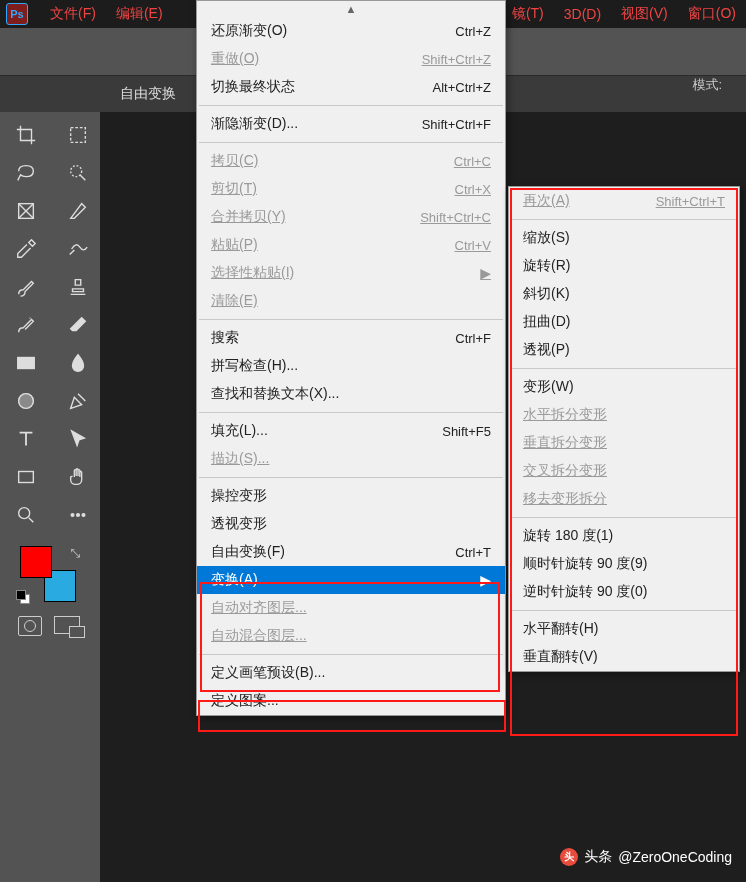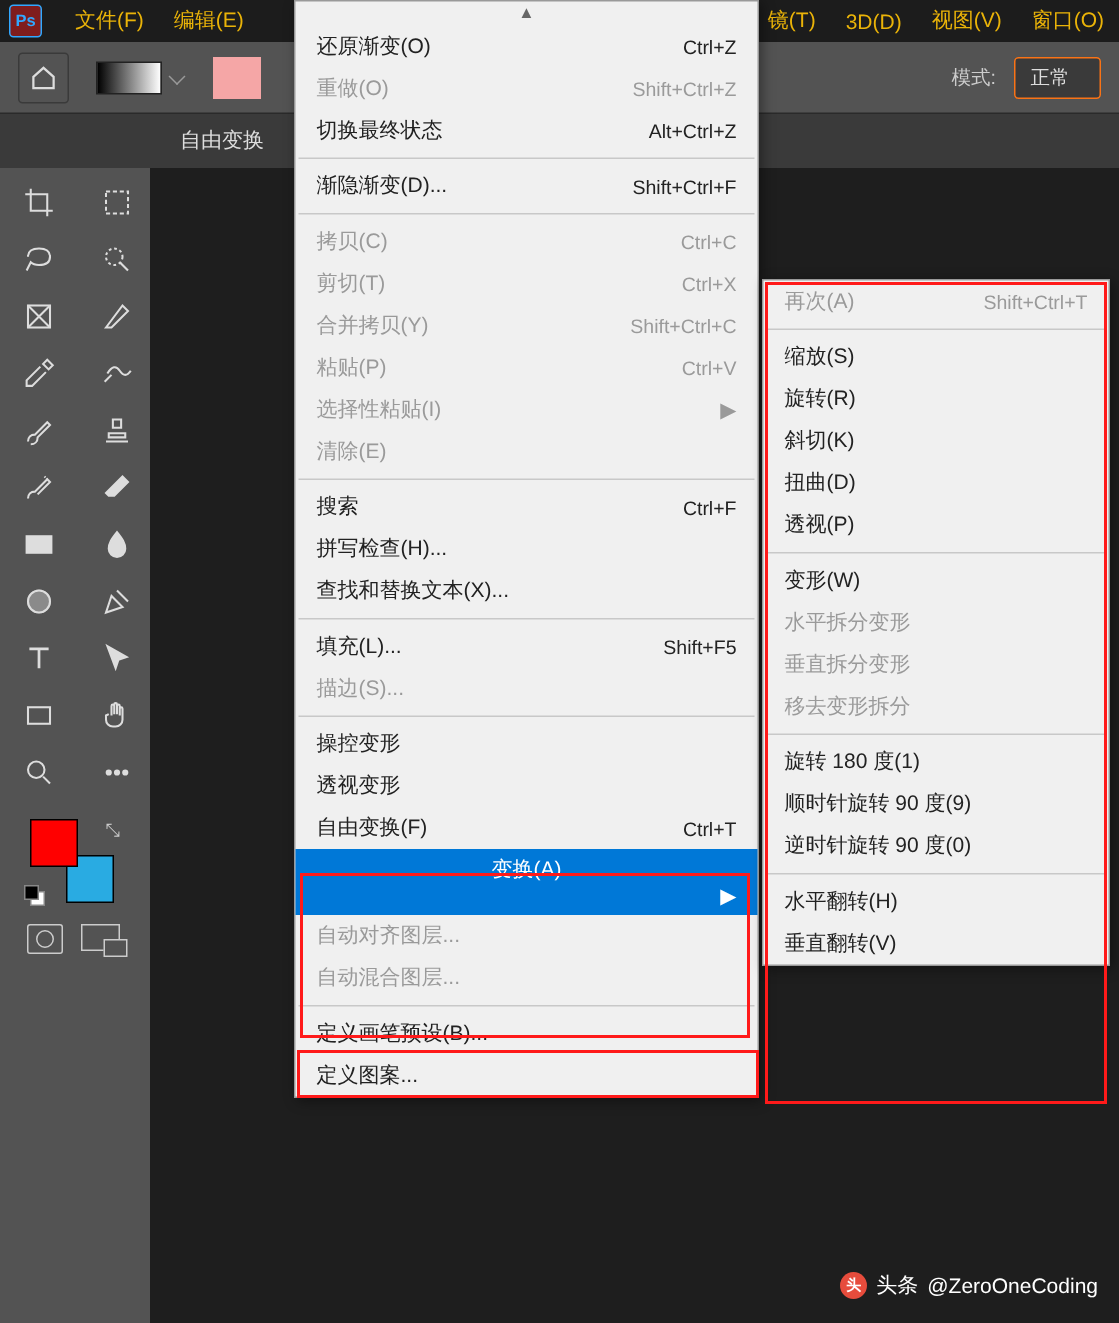--- a/index.html
+++ b/index.html
@@ -1,22 +1,22 @@
 <!DOCTYPE html>
 <html><head>
 <meta charset="utf-8">
 <style>
 * { margin: 0; padding: 0; box-sizing: border-box; font-family: "Microsoft YaHei", Arial, sans-serif; }
 body { width: 746px; height: 882px; background: #535353; overflow: hidden; position: relative; }
 
 .top-menubar { height: 28px; background: #1c1c1c; display: flex; align-items: center; padding-left: 6px; }
 .ps-logo { width: 22px; height: 22px; background: #7f1d1d; border: 1px solid #31a8ff; border-radius: 3px; color: #31a8ff; font-size: 11px; font-weight: bold; display: flex; align-items: center; justify-content: center; margin-right: 12px; }
-.menubar-item { color: #eab308; font-size: 14px; padding: 0 10px; cursor: pointer; }
-
-.options-bar { height: 48px; background: #535353; display: flex; align-items: center; padding: 0 12px; border-bottom: 1px solid #2a2a2a; }
+.menubar-item { color: #ef4444; font-size: 14px; padding: 0 10px; cursor: pointer; }
+
+.options-bar { height: 48px; background: #535353; display: flex; align-items: center; padding: 0 12px; border-bottom: 1px solid #2a2a2a; flex-direction: column; }
 .home-btn { width: 34px; height: 34px; display:flex;align-items:center;justify-content:center; color:#ddd; margin-right:18px; border:1px solid #3a3a3a; border-radius:3px; }
 .swatch-strip { display:flex; gap:4px; align-items:center; }
 .gradient-swatch { width:44px; height:22px; background:linear-gradient(to right,#000,#fff); border:1px solid #222; }
 .swatch-dd { width:8px; height:8px; border-right:1px solid #999; border-bottom:1px solid #999; transform:rotate(45deg); margin:0 6px 2px 2px; }
 .pink-swatch { width:32px; height:28px; background:#f5a6a6; margin-left:10px; }
 .mode-label { color:#ccc; font-size:13px; margin-left:auto; margin-right:12px; }
 .mode-select { background:#3a3a3a; color:#ddd; border:1px solid #f97316; padding:4px 20px 4px 10px; font-size:13px; border-radius:3px; }
 
 .tab-bar { height: 36px; background: #3a3a3a; display: flex; align-items: center; padding-left: 110px; }
 .doc-tab { color:#ddd; font-size:14px; padding:0 10px; }
@@ -40,24 +40,24 @@
 .mask-ic { width:24px; height:20px; border:1.5px solid #ccc; border-radius:2px; display:flex; align-items:center; justify-content:center; }
 .mask-ic::after{ content:''; width:10px;height:10px; border:1.5px solid #ccc; border-radius:50%; }
 .screen-ic { position:relative; width:26px; height:18px; border:1.5px solid #ccc; }
 .screen-ic::after{ content:''; position:absolute; right:-6px; bottom:-5px; width:14px;height:10px; border:1.5px solid #ccc; background:#535353;}
 
 .canvas-area { position:absolute; left:100px; top:112px; right:0; bottom:0; background:#1e1e1e; }
 
 
 .menu { position:absolute; background:#f0f0f0; border:1px solid #999; box-shadow:2px 2px 8px rgba(0,0,0,0.4); font-size:14px; }
 .menu-item { display:flex; align-items:center; padding:5px 14px 5px 14px; color:#222; white-space:nowrap; cursor:default; }
-.menu-item.disabled { color:#9a9a9a; }
+.menu-item.disabled { color:#9a9a9a;text-decoration:underline; }
 .menu-item .shortcut { margin-left:auto; padding-left:30px; color:#222; font-size:13px; }
 .menu-item.disabled .shortcut { color:#9a9a9a; }
-.menu-item.highlighted { background:#0078d7; color:#fff;flex-direction:column; }
+.menu-item.highlighted { background:#0078d7; color:#fff; }
 .menu-item .subarrow { margin-left:auto; padding-left:20px; }
 .menu-sep { height:1px; background:#c8c8c8; margin:4px 2px; }
 .scroll-arrow { text-align:center; font-size:11px; color:#666; padding:2px 0; }
 
 .edit-menu { left:196px; top:0; width:310px; }
 .transform-menu { left:508px; top:186px; width:232px; }
 
 .red-box { position:absolute; border:2px solid #ff1a1a; pointer-events:none; }
 .red-box.b1 { left:200px; top:582px; width:300px; height:110px; }
 .red-box.b2 { left:198px; top:700px; width:308px; height:32px; }
@@ -359,20 +359,23 @@
   <div class="menu-item">
       <span>变形(W)</span>
     </div>
   <div class="menu-item disabled">
       <span>水平拆分变形</span>
     </div>
   <div class="menu-item disabled">
       <span>垂直拆分变形</span>
     </div>
   <div class="menu-item disabled">
+      <span>交叉拆分变形</span>
+    </div>
+  <div class="menu-item disabled">
       <span>移去变形拆分</span>
     </div>
   <div class="menu-sep"></div>
   <div class="menu-item">
       <span>旋转 180 度(1)</span>
     </div>
   <div class="menu-item">
       <span>顺时针旋转 90 度(9)</span>
     </div>
   <div class="menu-item">

